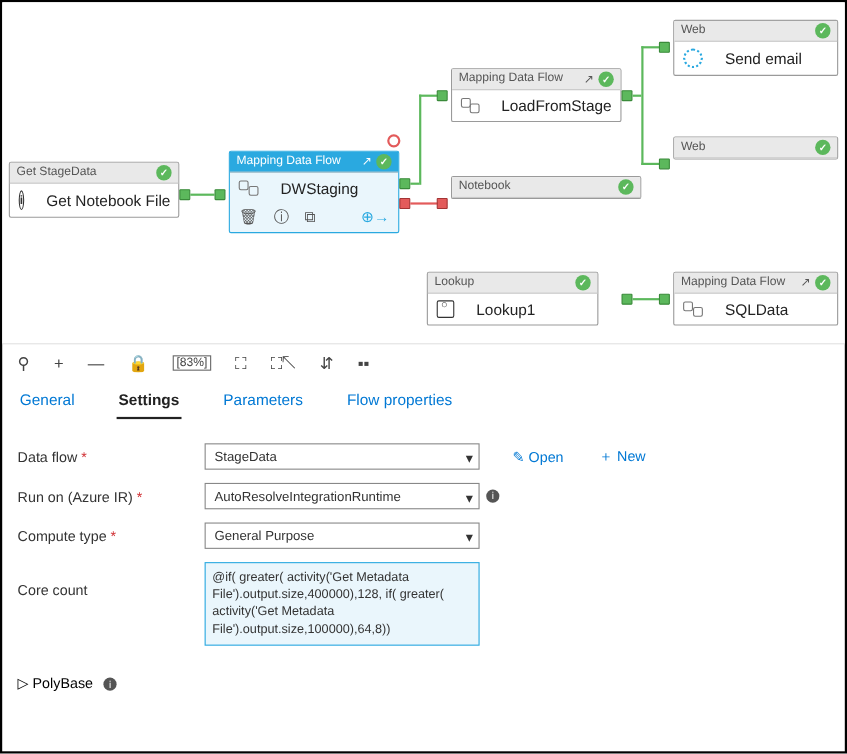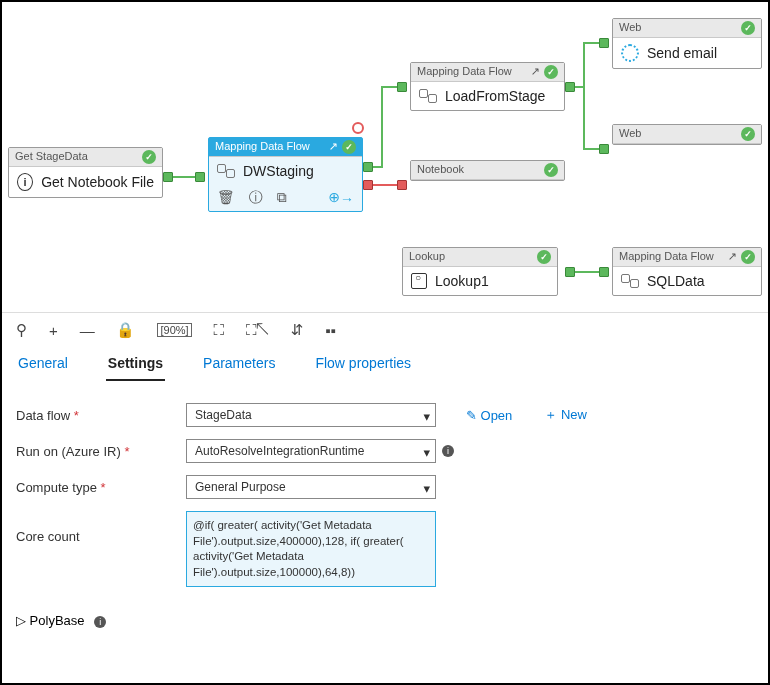--- a/index.html
+++ b/index.html
@@ -3,21 +3,21 @@
 <meta charset="utf-8">
 <style>
   *{box-sizing:border-box;font-family:"Segoe UI",Arial,sans-serif}
   body{margin:0;background:#fff}
   .frame{width:770px;height:685px;border:2px solid #000;position:relative;overflow:hidden;background:#fff}
   .canvas{position:relative;width:100%;height:310px;background:#fff}
   .node{position:absolute;border:1px solid #9a9a9a;border-radius:2px;background:#fff;min-width:140px}
   .node-hdr{display:flex;align-items:flex-start;justify-content:space-between;background:#e9e9e9;border-bottom:1px solid #c9c9c9;padding:2px 6px;font-size:11px;color:#555}
   .node-hdr .st-chk{width:14px;height:14px;border-radius:50%;background:#5cb85c;display:inline-flex;align-items:center;justify-content:center;color:#fff;font-size:9px;font-weight:bold}
   .openx{color:#555;margin-right:4px}
-  .node-body{display:flex;align-items:center;padding:6px 8px;gap:8px;font-size:14px;color:#222;}
+  .node-body{display:flex;align-items:center;padding:6px 8px;gap:20px;font-size:14px;color:#222;}
   .node-body .lbl{white-space:nowrap}
   .sel{border:1.5px solid #2aa9e0;background:#eaf6fc}
   .sel .node-hdr{background:#2aa9e0;color:#fff}
   .sel .openx{color:#fff}
   .sel .node-body{color:#222}
   .act-bar{display:flex;gap:14px;padding:4px 8px;color:#555;font-size:14px}
   .port{position:absolute;width:10px;height:10px;background:#5cb85c;border:1px solid #3a8a3a;border-radius:1px}
   .port-r{position:absolute;width:10px;height:10px;background:#e35b5b;border:1px solid #a33434;border-radius:1px}
   .hline{position:absolute;height:2px;background:#5cb85c}
   .hline-r{position:absolute;height:2px;background:#e35b5b}
@@ -104,21 +104,21 @@
     <div class="node-hdr">
           <span>Mapping Data Flow</span>
           <span><span class="openx">↗</span><span class="st-chk">✓</span></span>
         </div>
     <div class="node-body">
           <span class="ic-df"></span>
           <span class="lbl">LoadFromStage</span>
         </div>
   </div>
 
-  <div class="node" style="left:408px;top:158px;width:155px">
+  <div class="node" style="left:408px;top:158px;width:173px">
     <div class="node-hdr">
           <span>Notebook</span>
           <span class="st-chk">✓</span>
         </div>
   </div>
 
   <div class="port" style="left:563px;top:80px"></div>
   <div class="hline" style="left:573px;top:84px;width:8px"></div>
   <div class="vline" style="left:581px;top:40px;height:108px"></div>
 
@@ -139,21 +139,21 @@
         </div>
   </div>
 
   <div class="node" style="left:610px;top:122px;width:150px">
     <div class="node-hdr">
           <span>Web</span>
           <span class="st-chk">✓</span>
         </div>
   </div>
 
-  <div class="node" style="left:400px;top:245px;width:156px">
+  <div class="node" style="left:386px;top:245px;width:156px">
     <div class="node-hdr">
           <span>Lookup</span>
           <span class="st-chk">✓</span>
         </div>
     <div class="node-body">
           <span class="ic-look"></span>
           <span class="lbl">Lookup1</span>
         </div>
   </div>
 
@@ -171,21 +171,21 @@
           <span class="lbl">SQLData</span>
         </div>
   </div>
 </div>
 
 <div class="toolbar">
   <span>⚲</span>
   <span>+</span>
   <span>—</span>
   <span>🔒</span>
-  <span style="font-size:11px;border:1px solid #666;padding:0 2px">[90%]</span>
+  <span style="font-size:11px;border:1px solid #666;padding:0 2px">[83%]</span>
   <span>⛶</span>
   <span>⛶↖</span>
   <span>⇵</span>
   <span>▪▪</span>
 </div>
 
 <div class="tabs">
   <div class="tab">General</div>
   <div class="tab active">Settings</div>
   <div class="tab">Parameters</div>

